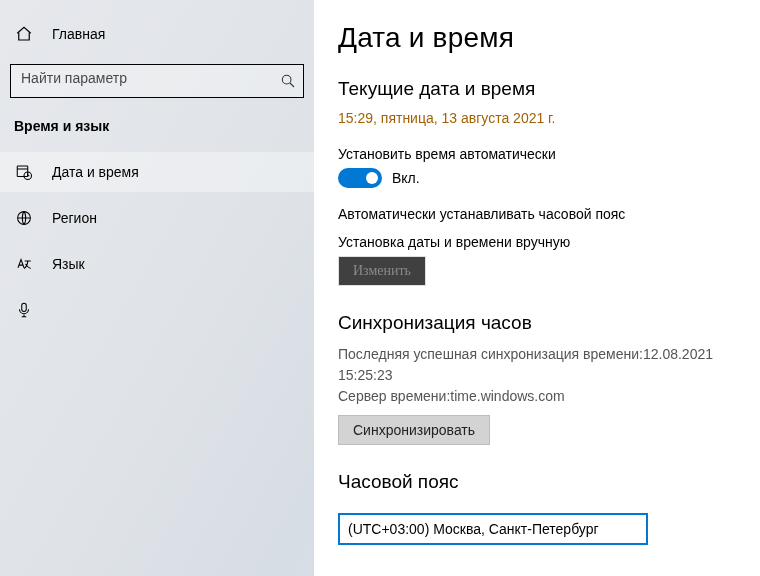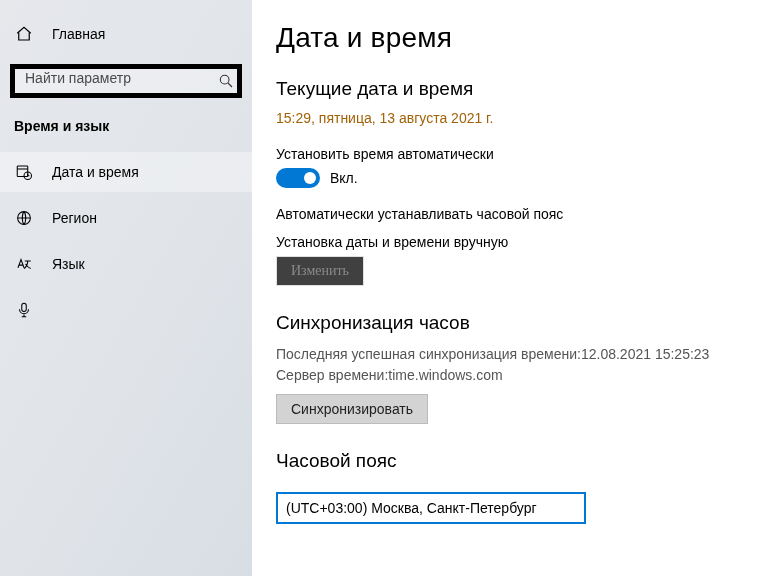--- a/index.html
+++ b/index.html
@@ -6,21 +6,21 @@
   html, body { width: 760px; height: 576px; overflow: hidden; }
   body {
     font-family: "Segoe UI", Tahoma, sans-serif;
     font-size: 14px;
     color: #000;
     display: flex;
     background: linear-gradient(120deg,#e6e8ec 0%,#dfe3e8 35%,#d7dde4 55%,#e3e7ec 100%);
   }
   
   .sidebar {
-    width: 252px;
+    width: 314px;
     height: 100%;
     padding: 14px 0 0 0;
     position: relative;
   }
   .nav-row {
     display: flex;
     align-items: center;
     height: 40px;
     padding: 0 14px;
     cursor: default;
@@ -37,21 +37,21 @@
   }
   .nav-row .label { font-size: 14px; }
   .home-row { margin-bottom: 10px; }
   .search-wrap {
     margin: 6px 10px 14px 10px;
     position: relative;
     height: 34px;
   }
   .search-wrap input {
     width: 100%; height: 100%;
-    border: 5px solid #000000;
+    border: 1px solid #000000;
     background: rgba(255,255,255,0.30);
     padding: 0 34px 7px 10px;
     font-size: 14px;
     color: #1d4ed8;
     outline: none;
   }
   .search-wrap input::placeholder { color: #4a4a4a; }
   .search-icon-btn {
     position: absolute; right: 8px; top: 50%; transform: translateY(-50%);
     color: #333;

